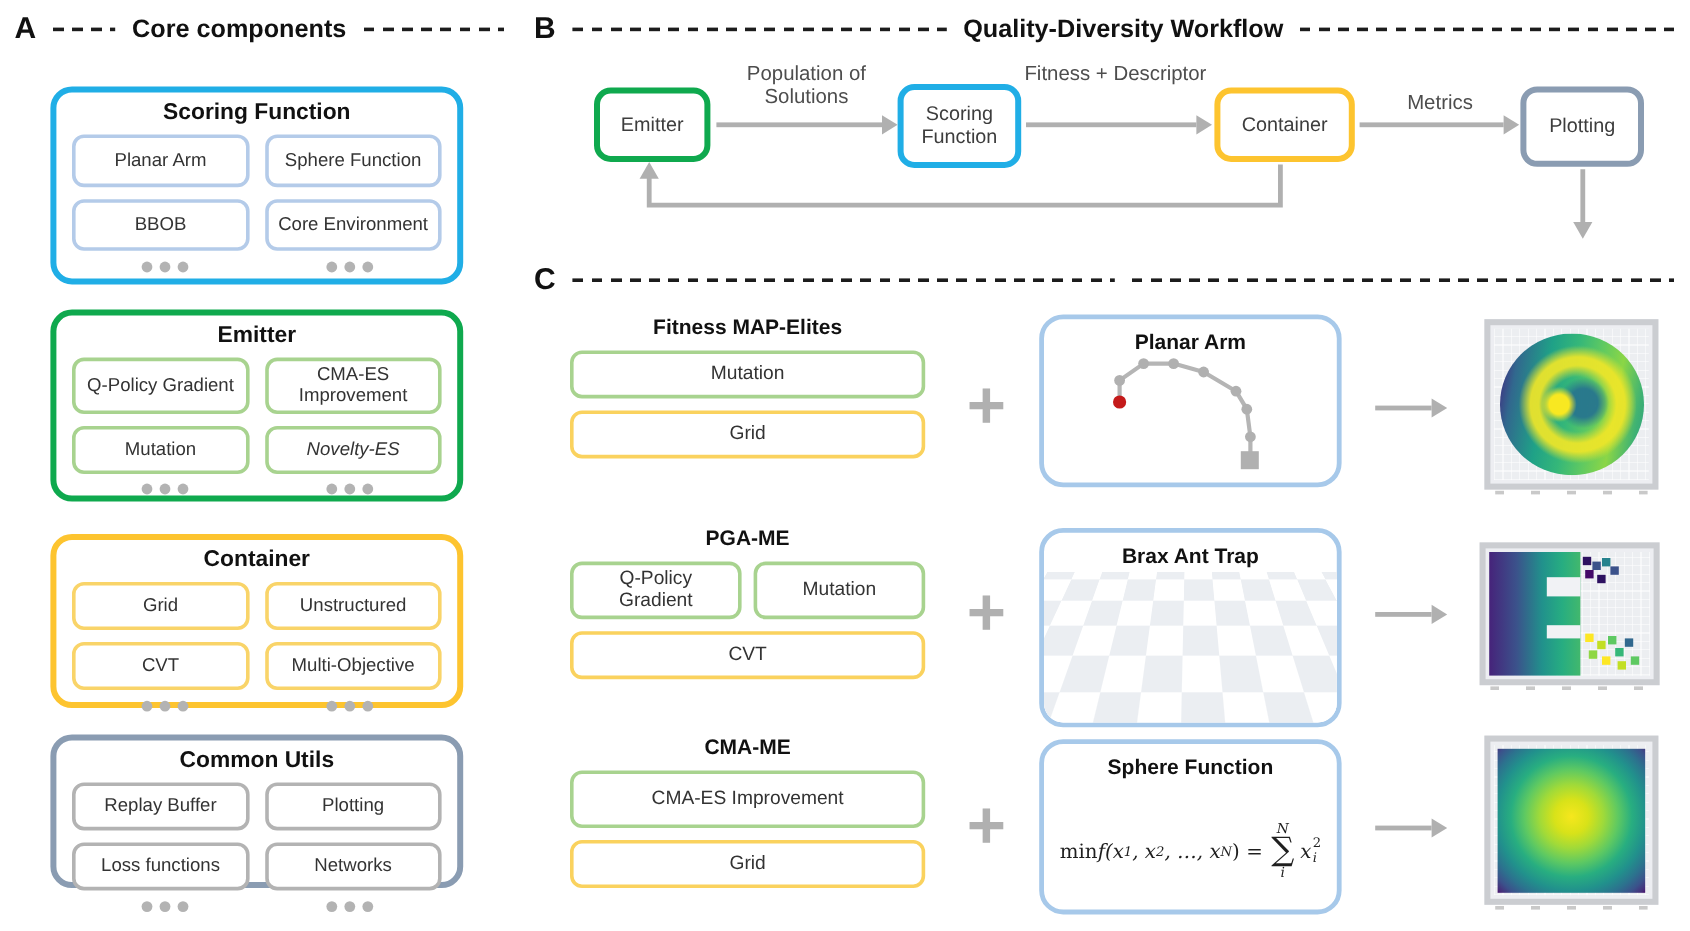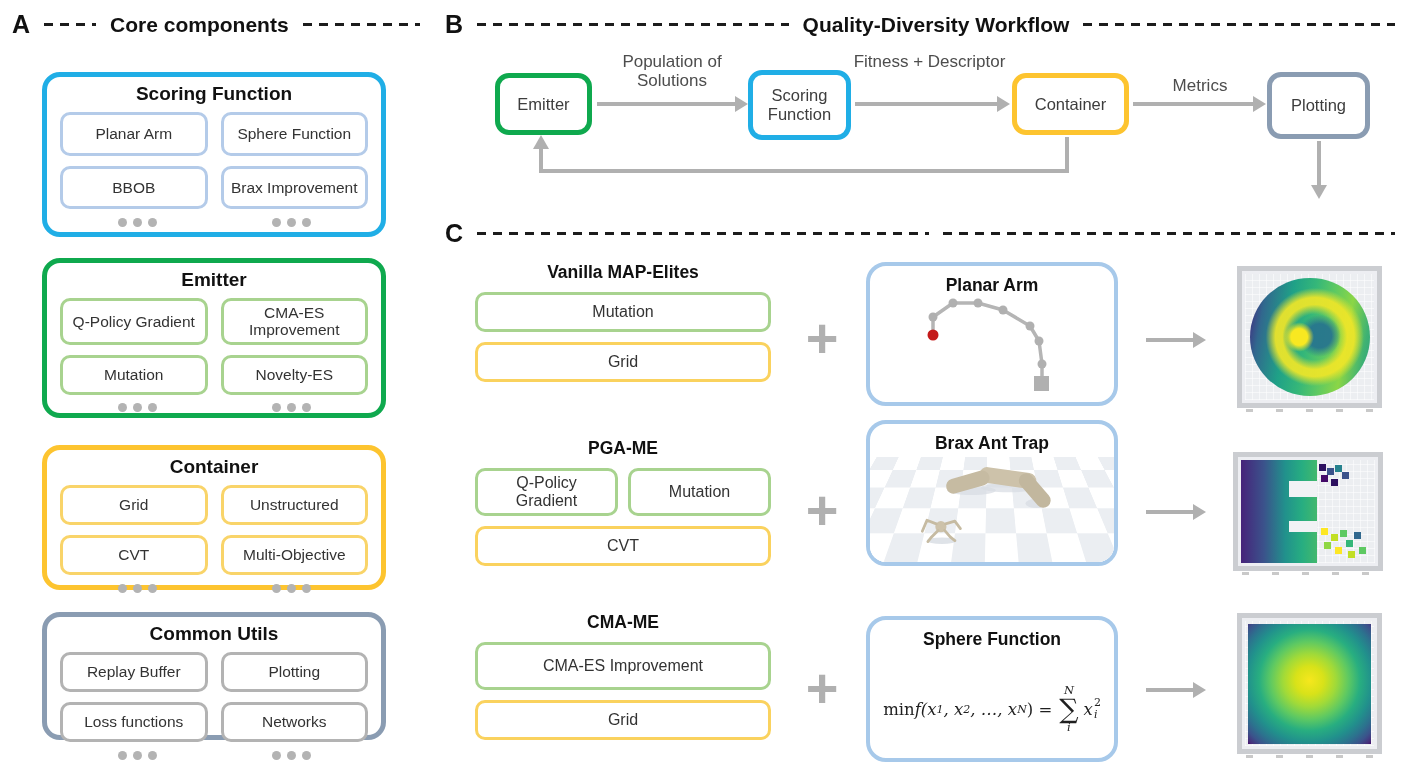--- a/index.html
+++ b/index.html
@@ -109,21 +109,21 @@
     <span class="sec-title">Core components</span>
     <div class="dashline dash-flex"></div>
   </div>
 
   <div class="comp-card" style="top: 72px; height: 165px; border-color: rgb(32, 174, 230);">
     <div class="comp-title">Scoring Function</div>
     <div class="chip-grid">
       <div class="chip" style="border-color: rgb(180, 203, 233);">Planar Arm</div>
       <div class="chip" style="border-color: rgb(180, 203, 233);">Sphere Function</div>
       <div class="chip" style="border-color: rgb(180, 203, 233); border-radius: 10px;">BBOB</div>
-      <div class="chip" style="border-color: rgb(180, 203, 233);">Brax Improvement</div>
+      <div class="chip" style="border-color: rgb(180, 203, 233);">Core Environment</div>
     </div>
     <div class="dots-row">
       <div class="dots">
           <span class="dot"></span>
           <span class="dot"></span>
           <span class="dot"></span>
         </div>
       <div class="dots">
           <span class="dot"></span>
           <span class="dot"></span>
@@ -131,21 +131,21 @@
         </div>
     </div>
   </div>
 
   <div class="comp-card" style="top: 258px; height: 160px; border-color: rgb(15, 169, 78);">
     <div class="comp-title">Emitter</div>
     <div class="chip-grid">
       <div class="chip" style="border-color: rgb(168, 211, 143);">Q-Policy Gradient</div>
       <div class="chip" style="border-color: rgb(168, 211, 143);">CMA-ES Improvement</div>
       <div class="chip" style="border-color: rgb(168, 211, 143);">Mutation</div>
-      <div class="chip" style="border-color: rgb(168, 211, 143);">Novelty-ES</div>
+      <div class="chip" style="border-color: rgb(168, 211, 143); font-style: italic;">Novelty-ES</div>
     </div>
     <div class="dots-row">
       <div class="dots">
           <span class="dot"></span>
           <span class="dot"></span>
           <span class="dot"></span>
         </div>
       <div class="dots">
           <span class="dot"></span>
           <span class="dot"></span>
@@ -225,21 +225,21 @@
     <polygon points="1319,199 1311,185 1327,185" fill="#b0b0b0"></polygon>
   </svg>
 
   <div class="sec-header" style="left:445px;top:219px;width:950px;">
     <span class="sec-letter">C</span>
     <div class="dashline dash-flex"></div>
     <div class="dashline dash-flex"></div>
   </div>
 
   <div class="algo-block" style="top:262px;">
-    <div class="algo-title">Vanilla MAP-Elites</div>
+    <div class="algo-title">Fitness MAP-Elites</div>
     <div class="algo-chips">
       <div class="algo-chip span2" style="border-color: rgb(168, 211, 143);">Mutation</div>
       <div class="algo-chip span2" style="border-color: rgb(250, 210, 94);">Grid</div>
     </div>
   </div>
   <div class="plus" style="left:798px;top:318px;">+</div>
 
   <div class="example-card" style="top:262px;height:144px;">
     <div class="example-title">Planar Arm</div>
     <svg class="card-svg" viewBox="0 0 244 136">
@@ -266,21 +266,21 @@
   <div class="algo-block" style="top:438px;">
     <div class="algo-title">PGA-ME</div>
     <div class="algo-chips">
       <div class="algo-chip tall" style="border-color: rgb(168, 211, 143);">Q-Policy Gradient</div>
       <div class="algo-chip tall" style="border-color: rgb(168, 211, 143);">Mutation</div>
       <div class="algo-chip span2" style="border-color: rgb(250, 210, 94);">CVT</div>
     </div>
   </div>
   <div class="plus" style="left:798px;top:490px;">+</div>
 
-  <div class="example-card" style="top:420px;height:146px;">
+  <div class="example-card" style="top:440px;height:166px;">
     <div class="example-title">Brax Ant Trap</div>
     <div class="ant-scene">
       <div class="checker"></div>
       <svg class="card-svg" viewBox="0 0 244 113">
         <ellipse cx="100" cy="36" rx="26" ry="5" fill="#d7dce2" opacity="0.7"></ellipse>
         <ellipse cx="140" cy="33" rx="30" ry="5" fill="#d7dce2" opacity="0.7"></ellipse>
         <ellipse cx="170" cy="50" rx="12" ry="5" fill="#d7dce2" opacity="0.7"></ellipse>
         <rect x="108" y="14" width="62" height="17" rx="8.5" fill="#cdc2aa" transform="rotate(8 139 22)"></rect>
         <rect x="72" y="19" width="48" height="16" rx="8" fill="#c6bba2" transform="rotate(-16 96 27)"></rect>
         <rect x="146" y="28" width="44" height="16" rx="8" fill="#c2b79e" transform="rotate(49 168 36)"></rect>

